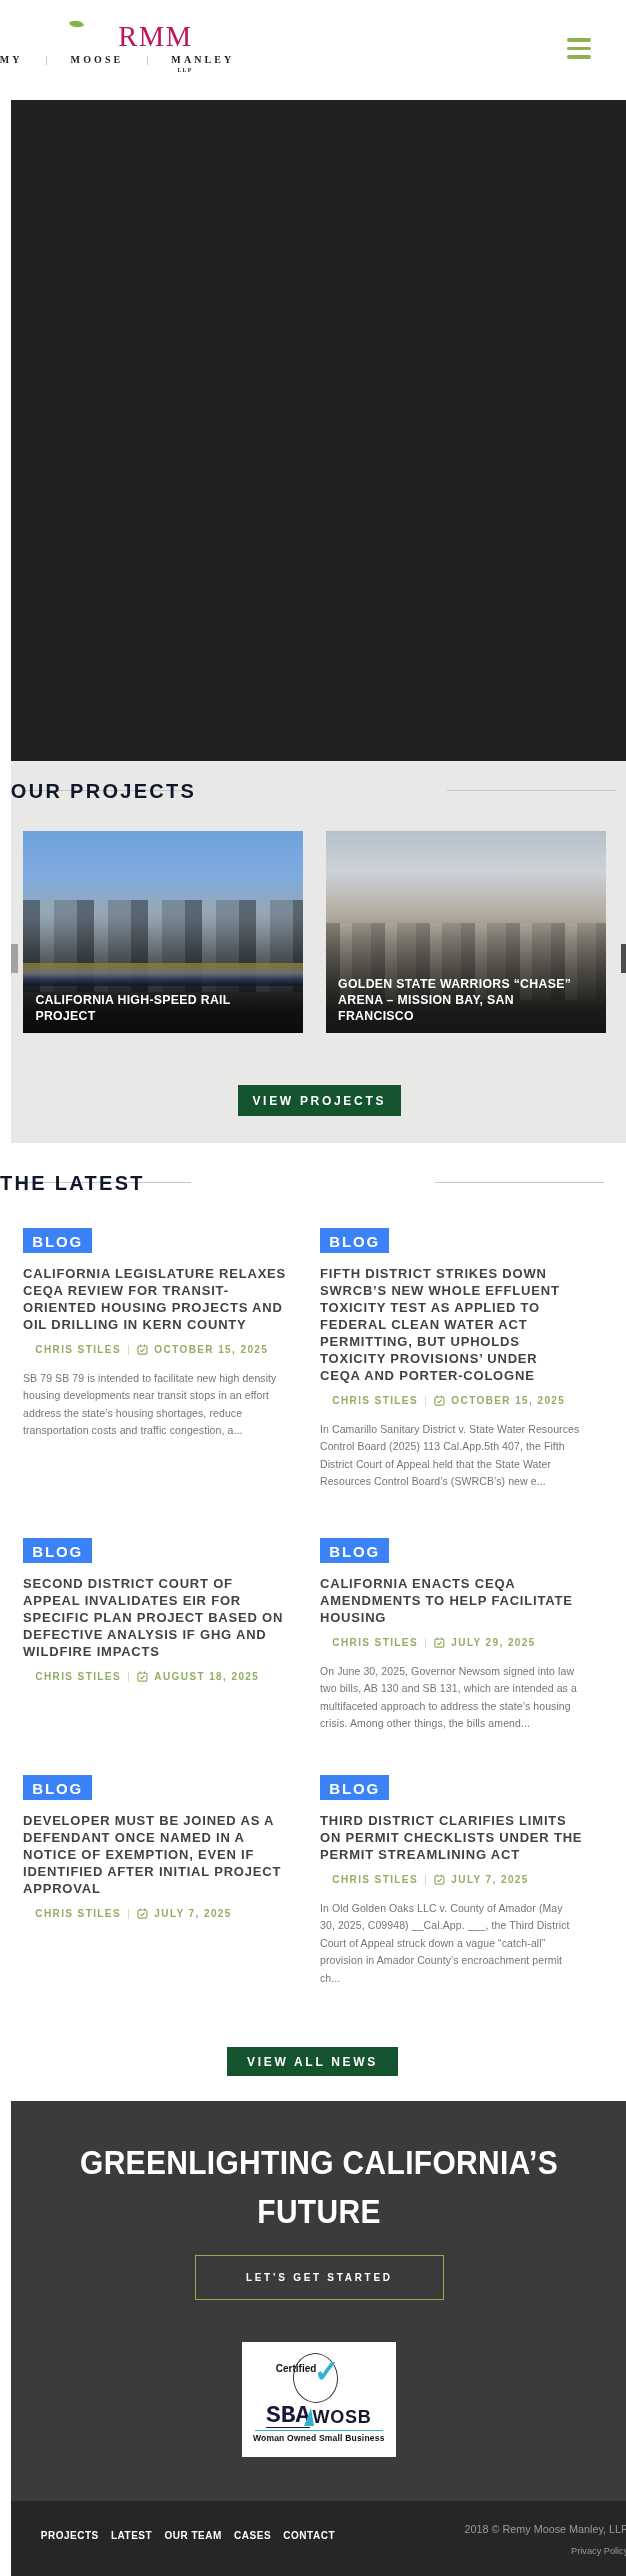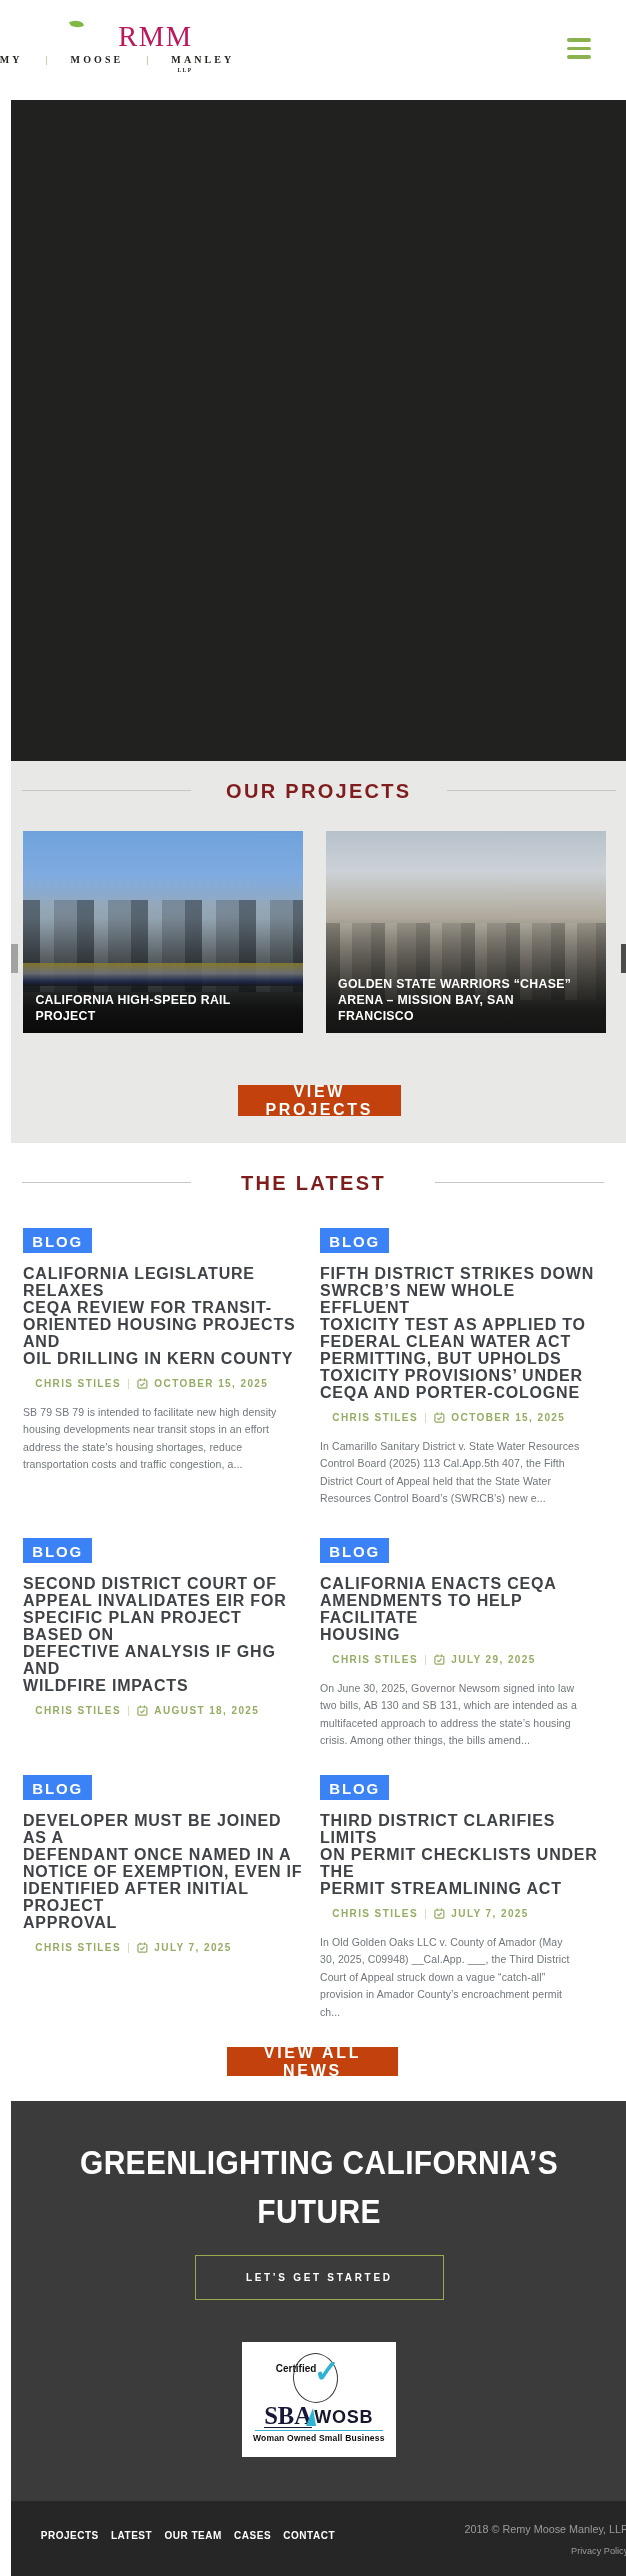--- a/index.html
+++ b/index.html
@@ -18,51 +18,51 @@
   .logo-names .pipe{color:#8cb14f;font-weight:normal;letter-spacing:0;}
   .logo-suffix{display:block;text-align:right;font-family:"Liberation Serif",serif;font-weight:bold;
        font-size:5.4px;letter-spacing:1.5px;color:#23231f;margin-top:1.5px;}
   .burger{position:absolute;right:36px;top:38px;width:24px;height:21px;cursor:pointer;}
   .burger span{display:block;width:24px;height:3.5px;border-radius:2.3px;background:#8cb14f;margin-bottom:5px;}
 
   
   .hero{position:absolute;left:10.8px;top:100px;width:616px;height:661px;background:#212220;}
 
   
-  .sec-head{position:absolute;left:0;width:627px;text-align:center;
-       font-weight:bold;font-size:20px;letter-spacing:2.3px;color:#7f1d1d;}
+  .sec-head{position:absolute;left:0;width:627px;
+       font-weight:bold;font-size:20px;letter-spacing:2.3px;color:#0f172a;}
   .head-line{position:absolute;height:0.8px;background:#c6c6c4;width:169px;}
 
   
   .projects{position:absolute;left:10.8px;top:761px;width:616px;height:382px;background:#e8e8e6;}
   .card{position:absolute;top:70px;width:280px;height:202px;overflow:hidden;cursor:pointer;}
   .card1bg{position:absolute;inset:0;
      background:linear-gradient(180deg,#6fa2dc 0%,#7fabe0 22%,#93a9bd 38%,#8b98a2 52%,#6f7678 68%,#3c3e3d 88%,#232422 100%);}
   .card1bg:before{content:"";position:absolute;left:0;right:0;top:69px;height:92px;
      background:repeating-linear-gradient(90deg,rgba(40,48,55,.55) 0 17px,rgba(150,165,175,.35) 17px 31px,rgba(90,100,108,.45) 31px 54px);}
   .card1bg:after{content:"";position:absolute;left:0;right:0;top:132px;height:23px;
      background:linear-gradient(180deg,#d8c23c 0%,#cbd0d6 45%,#3a4f9a 80%,#2c2f33 100%);opacity:.85;}
   .card2bg{position:absolute;inset:0;
      background:linear-gradient(180deg,#b7c1ca 0%,#ccd2d7 20%,#b4aea2 40%,#968f83 58%,#7a766d 75%,#5b5c57 90%,#4a4c49 100%);}
   .card2bg:before{content:"";position:absolute;left:0;right:0;top:92px;height:77px;
      background:repeating-linear-gradient(90deg,rgba(70,72,68,.35) 0 14px,rgba(190,186,175,.35) 14px 26px,rgba(120,118,110,.3) 26px 45px);}
   .card-shade{position:absolute;left:0;right:0;bottom:0;height:115px;
      background:linear-gradient(180deg,rgba(0,0,0,0) 0%,rgba(0,0,0,.72) 80%);}
   .card-caption{position:absolute;left:12.3px;bottom:9.2px;right:10.8px;color:#fff;font-weight:bold;
      font-size:12.3px;line-height:16px;letter-spacing:0.3px;white-space:pre-line;}
   .car-arrow{position:absolute;cursor:pointer;}
-  .btn{position:absolute;background:#c2410c;color:#fff;font-weight:bold;font-size:16px;
+  .btn{position:absolute;background:#14532d;color:#fff;font-weight:bold;font-size:12px;
      letter-spacing:2.7px;text-align:center;border:none;cursor:pointer;
      display:flex;align-items:center;justify-content:center;font-family:"Liberation Sans",sans-serif;}
 
   
   .post{position:absolute;width:281px;}
   .badge{display:inline-block;background:#3b82f6;color:#fff;font-weight:bold;font-size:15px;
      letter-spacing:1.9px;padding:4.6px 9.2px 3.8px 9.2px;cursor:pointer;}
-  .post-title{margin:11.5px 0 0 0;font-size:16px;line-height:17px;letter-spacing:0.8px;
+  .post-title{margin:11.5px 0 0 0;font-size:13px;line-height:17px;letter-spacing:0.8px;
      font-weight:bold;color:#3f4347;white-space:pre-line;cursor:pointer;}
   .meta{margin:10px 0 0 12.3px;color:#93ad62;font-weight:bold;font-size:10px;letter-spacing:1.4px;
      display:flex;align-items:center;gap:6.2px;height:14px;}
   .meta .pipe{color:#cdd8b4;font-weight:normal;}
   .meta svg{display:block;}
   .excerpt{margin:13px 0 0 0;color:#70767c;font-size:10.5px;line-height:17.4px;letter-spacing:0.1px;
      white-space:pre-line;}
 
   
   .cta{position:absolute;left:10.8px;top:2101px;width:616px;height:401px;background:#3b3b3c;}
@@ -72,21 +72,21 @@
   .ghost-btn{position:absolute;left:184px;top:154px;width:249px;height:45px;background:transparent;
      border:0.8px solid #9aaa4e;color:#fff;font-weight:bold;font-size:10px;letter-spacing:2.7px;
      display:flex;align-items:center;justify-content:center;cursor:pointer;}
   .sba{position:absolute;left:231px;top:241px;width:154px;height:115px;background:#fff;text-align:center;}
   .sba-cert{position:relative;height:49px;margin-top:9.2px;}
   .sba-ellipse{position:absolute;left:51px;top:1.5px;width:43px;height:48px;border:1.2px solid #3a3a3a;
      border-radius:50%;transform:rotate(-6deg);}
   .sba-cert-text{position:absolute;left:34px;top:12.3px;font-size:10px;font-weight:bold;color:#111;}
   .sba-check{position:absolute;left:72px;top:4.6px;font-size:31px;line-height:31px;font-weight:bold;color:#2fb3d4;}
   .sba-name{display:flex;align-items:flex-end;justify-content:center;gap:1.5px;height:26px;margin-top:1.5px;}
-  .sba-sba{font-family:Liberation Serif, serif;font-weight:bold;font-size:24.6px;line-height:23px;
+  .sba-sba{font-family:Liberation Mono, monospace;font-weight:bold;font-size:24.6px;line-height:23px;
      color:#17173a;border-bottom:1.5px solid #17173a;}
   .sba-tri{width:0;height:0;border-left:7px solid transparent;border-right:3.1px solid transparent;
      border-bottom:18.5px solid #2fb3d4;margin:0 -3.1px 1.5px -7.7px;}
   .sba-wosb{font-weight:bold;font-size:18px;line-height:22px;letter-spacing:0.8px;color:#17172c;}
   .sba-line{width:128px;height:1.5px;background:#2fb3d4;margin:2.3px auto 0 auto;}
   .sba-sub{font-size:8.5px;font-weight:bold;color:#101010;margin-top:1.5px;letter-spacing:0.2px;}
 
   
   .footer{position:absolute;left:10.8px;top:2501px;width:616px;height:75px;background:#262626;}
   .f-nav{position:absolute;left:30px;top:28.5px;display:flex;gap:12.3px;}

